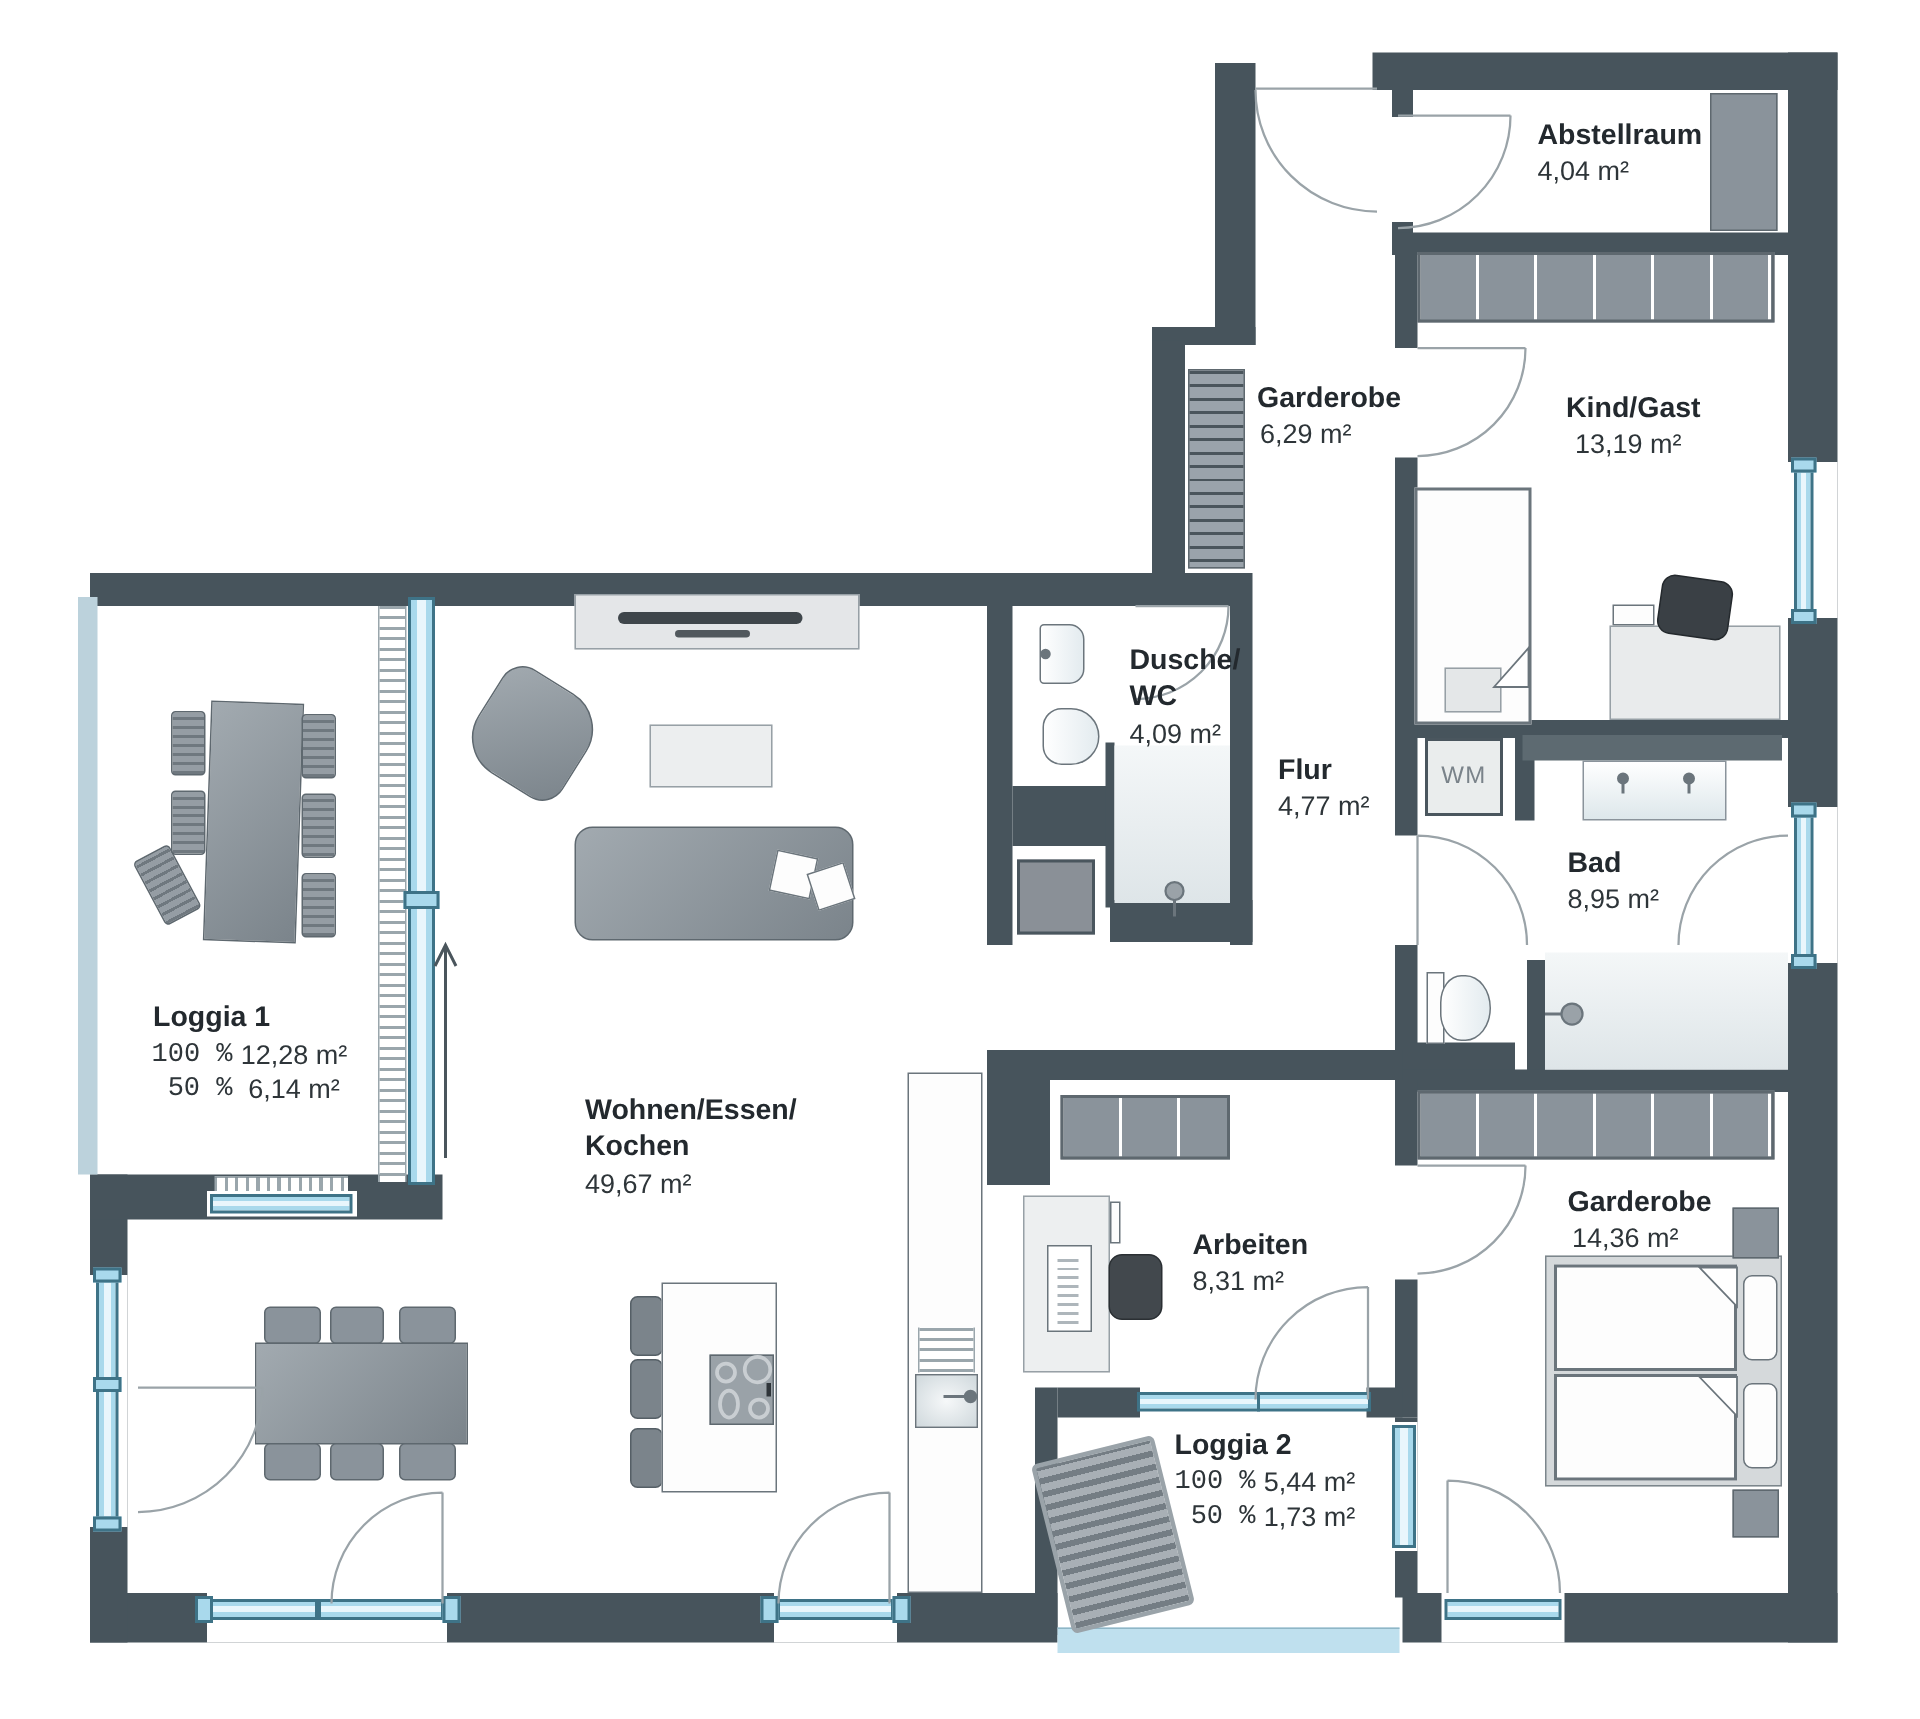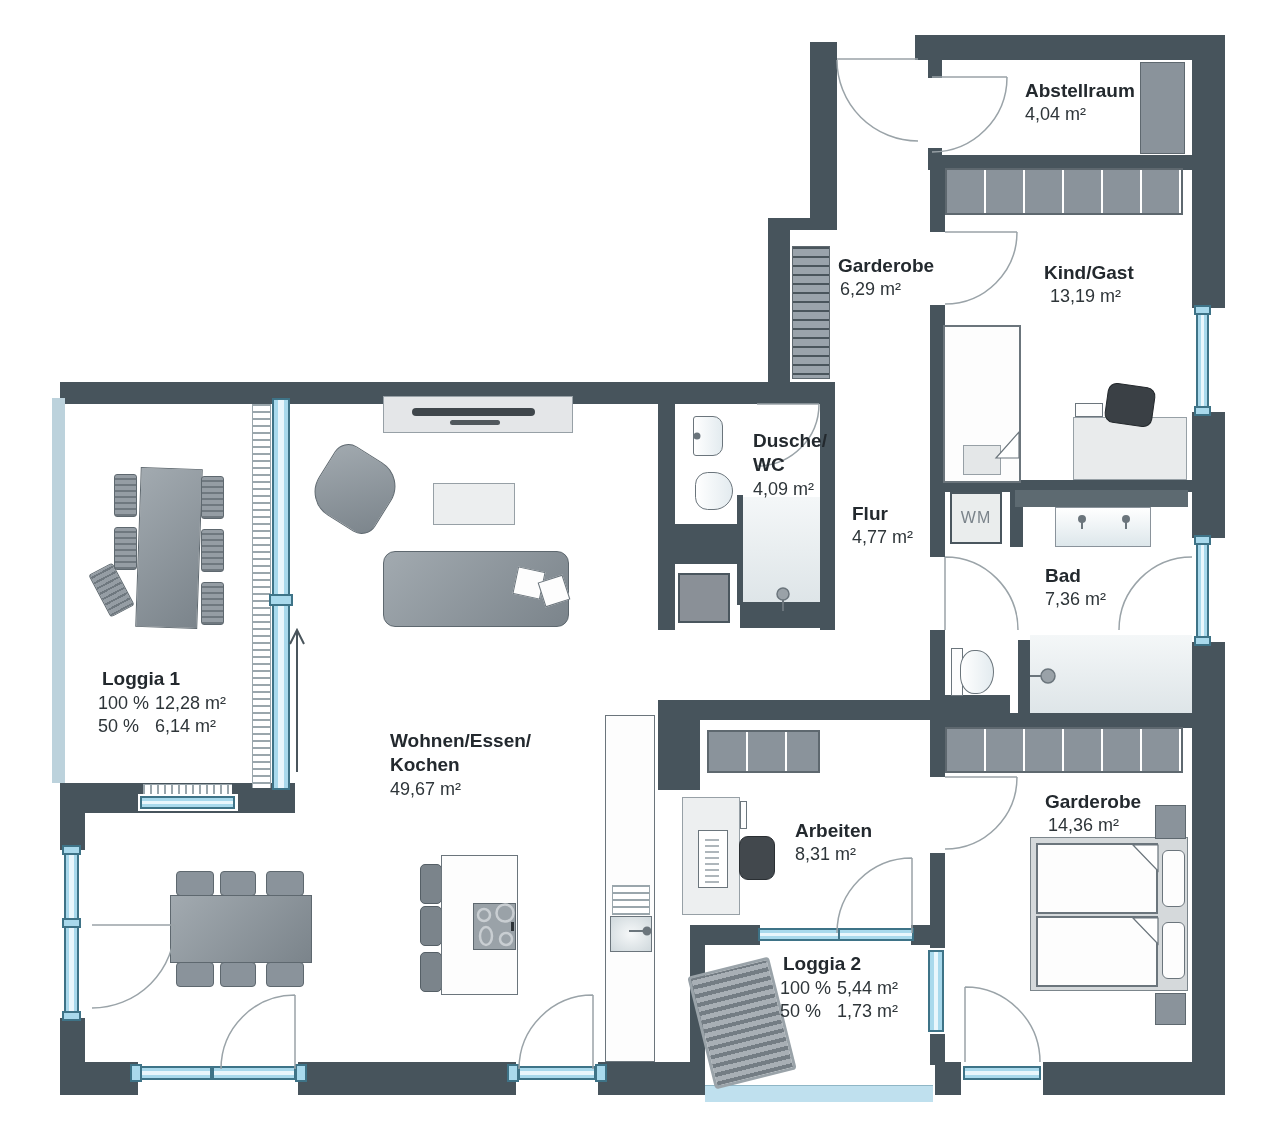--- a/index.html
+++ b/index.html
@@ -32,22 +32,22 @@
   .stool{position:absolute;background:#7B848B;border:1px solid #555F66;border-radius:5px;box-sizing:border-box;}
   .hanger{position:absolute;background:#9AA3AB repeating-linear-gradient(180deg,#4A555C 0 2px,transparent 2px 9px);
           border:1px solid #5E686F;box-sizing:border-box;}
   .lounger{position:absolute;background:repeating-linear-gradient(0deg,#747D84 0 4px,#A8AFB5 4px 9px);
            border:3px solid #9AA3A9;border-radius:4px;box-sizing:border-box;}
   .shower{position:absolute;background:linear-gradient(180deg,#F4F7F8,#DEE5E8);}
   .lbl{position:absolute;color:#23292E;white-space:nowrap;}
   .name{font-weight:bold;font-size:19px;}
   .area{font-size:18px;color:#2E3539;}
   .lrow{display:flex;font-size:18px;color:#2E3539;line-height:23px;}
-  .lrow .pct{display:inline-block;}
-  .lrow .val{display:inline-block;text-align:left;}
+  .lrow .pct{display:inline-block;text-align:right;font-family:Liberation Mono, monospace;}
+  .lrow .val{display:inline-block;text-align:center;}
   .wmbox{position:absolute;background:#EAEDED;border:2px solid #4A565E;box-sizing:border-box;
          display:flex;align-items:center;justify-content:center;font-size:16px;color:#7A838A;letter-spacing:1px;}
   svg.ovl{position:absolute;left:0;top:0;pointer-events:none;}
 </style>
 </head>
 <body>
 
 <div id="plan">
 
   <div class="wall" style="left:915px;top:35px;width:310px;height:25px"></div>
@@ -256,21 +256,21 @@
   <div class="lbl area" style="left:1050px;top:286px">13,19 m²</div>
 
   <div class="lbl name" style="left:753px;top:430px">Dusche/</div>
   <div class="lbl name" style="left:753px;top:454px">WC</div>
   <div class="lbl area" style="left:753px;top:479px">4,09 m²</div>
 
   <div class="lbl name" style="left:852px;top:503px">Flur</div>
   <div class="lbl area" style="left:852px;top:527px">4,77 m²</div>
 
   <div class="lbl name" style="left:1045px;top:565px">Bad</div>
-  <div class="lbl area" style="left:1045px;top:589px">7,36 m²</div>
+  <div class="lbl area" style="left:1045px;top:589px">8,95 m²</div>
 
   <div class="lbl name" style="left:390px;top:730px">Wohnen/Essen/</div>
   <div class="lbl name" style="left:390px;top:754px">Kochen</div>
   <div class="lbl area" style="left:390px;top:779px">49,67 m²</div>
 
   <div class="lbl name" style="left:795px;top:820px">Arbeiten</div>
   <div class="lbl area" style="left:795px;top:844px">8,31 m²</div>
 
   <div class="lbl name" style="left:1045px;top:791px">Garderobe</div>
   <div class="lbl area" style="left:1048px;top:815px">14,36 m²</div>

